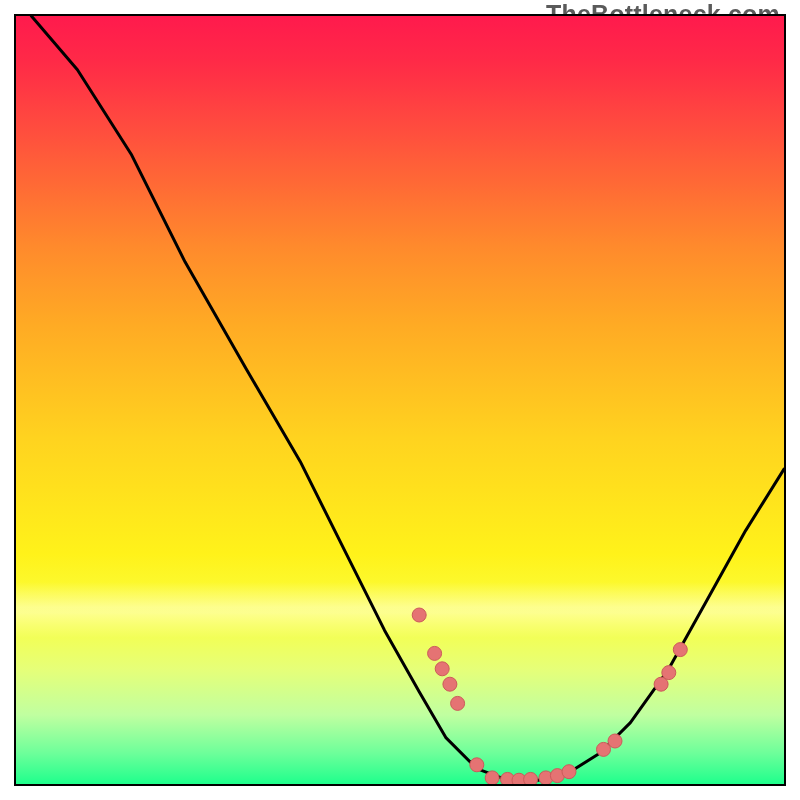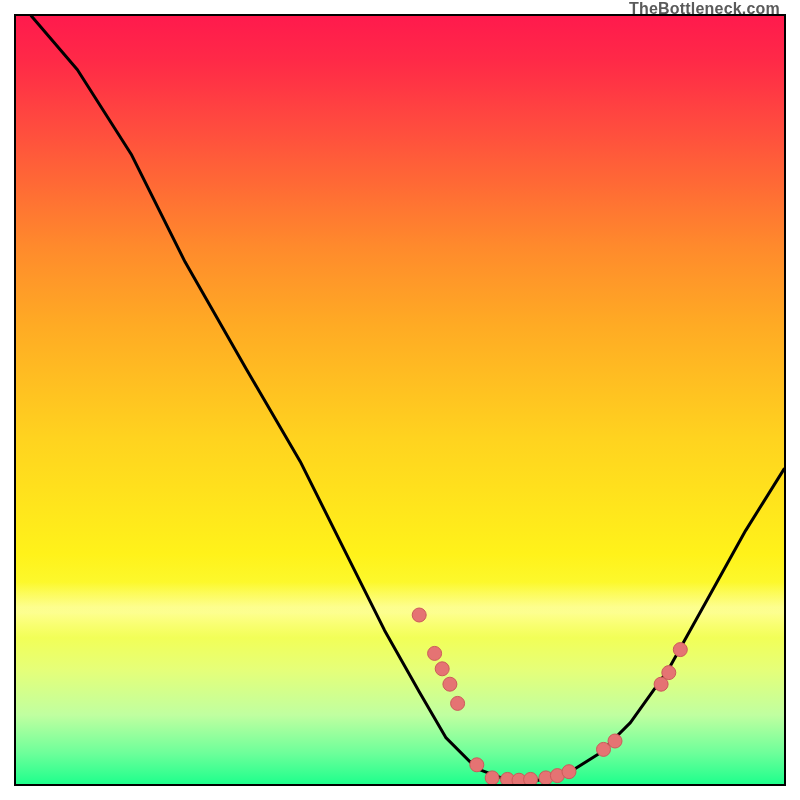--- a/index.html
+++ b/index.html
@@ -65,21 +65,21 @@
   }
   .dot {
     fill: #e57373;
     stroke: #cc5a5a;
     stroke-width: 1;
   }
   .watermark {
     position: absolute;
     top: 0px;
     right: 20px;
-    font-size: 16px;
+    font-size: 25px;
     font-weight: 600;
     color: #5a5a5a;
     letter-spacing: 0.2px;
   }
 </style>
 </head>
 <body>
 
 <div class="watermark">TheBottleneck.com</div>
 

